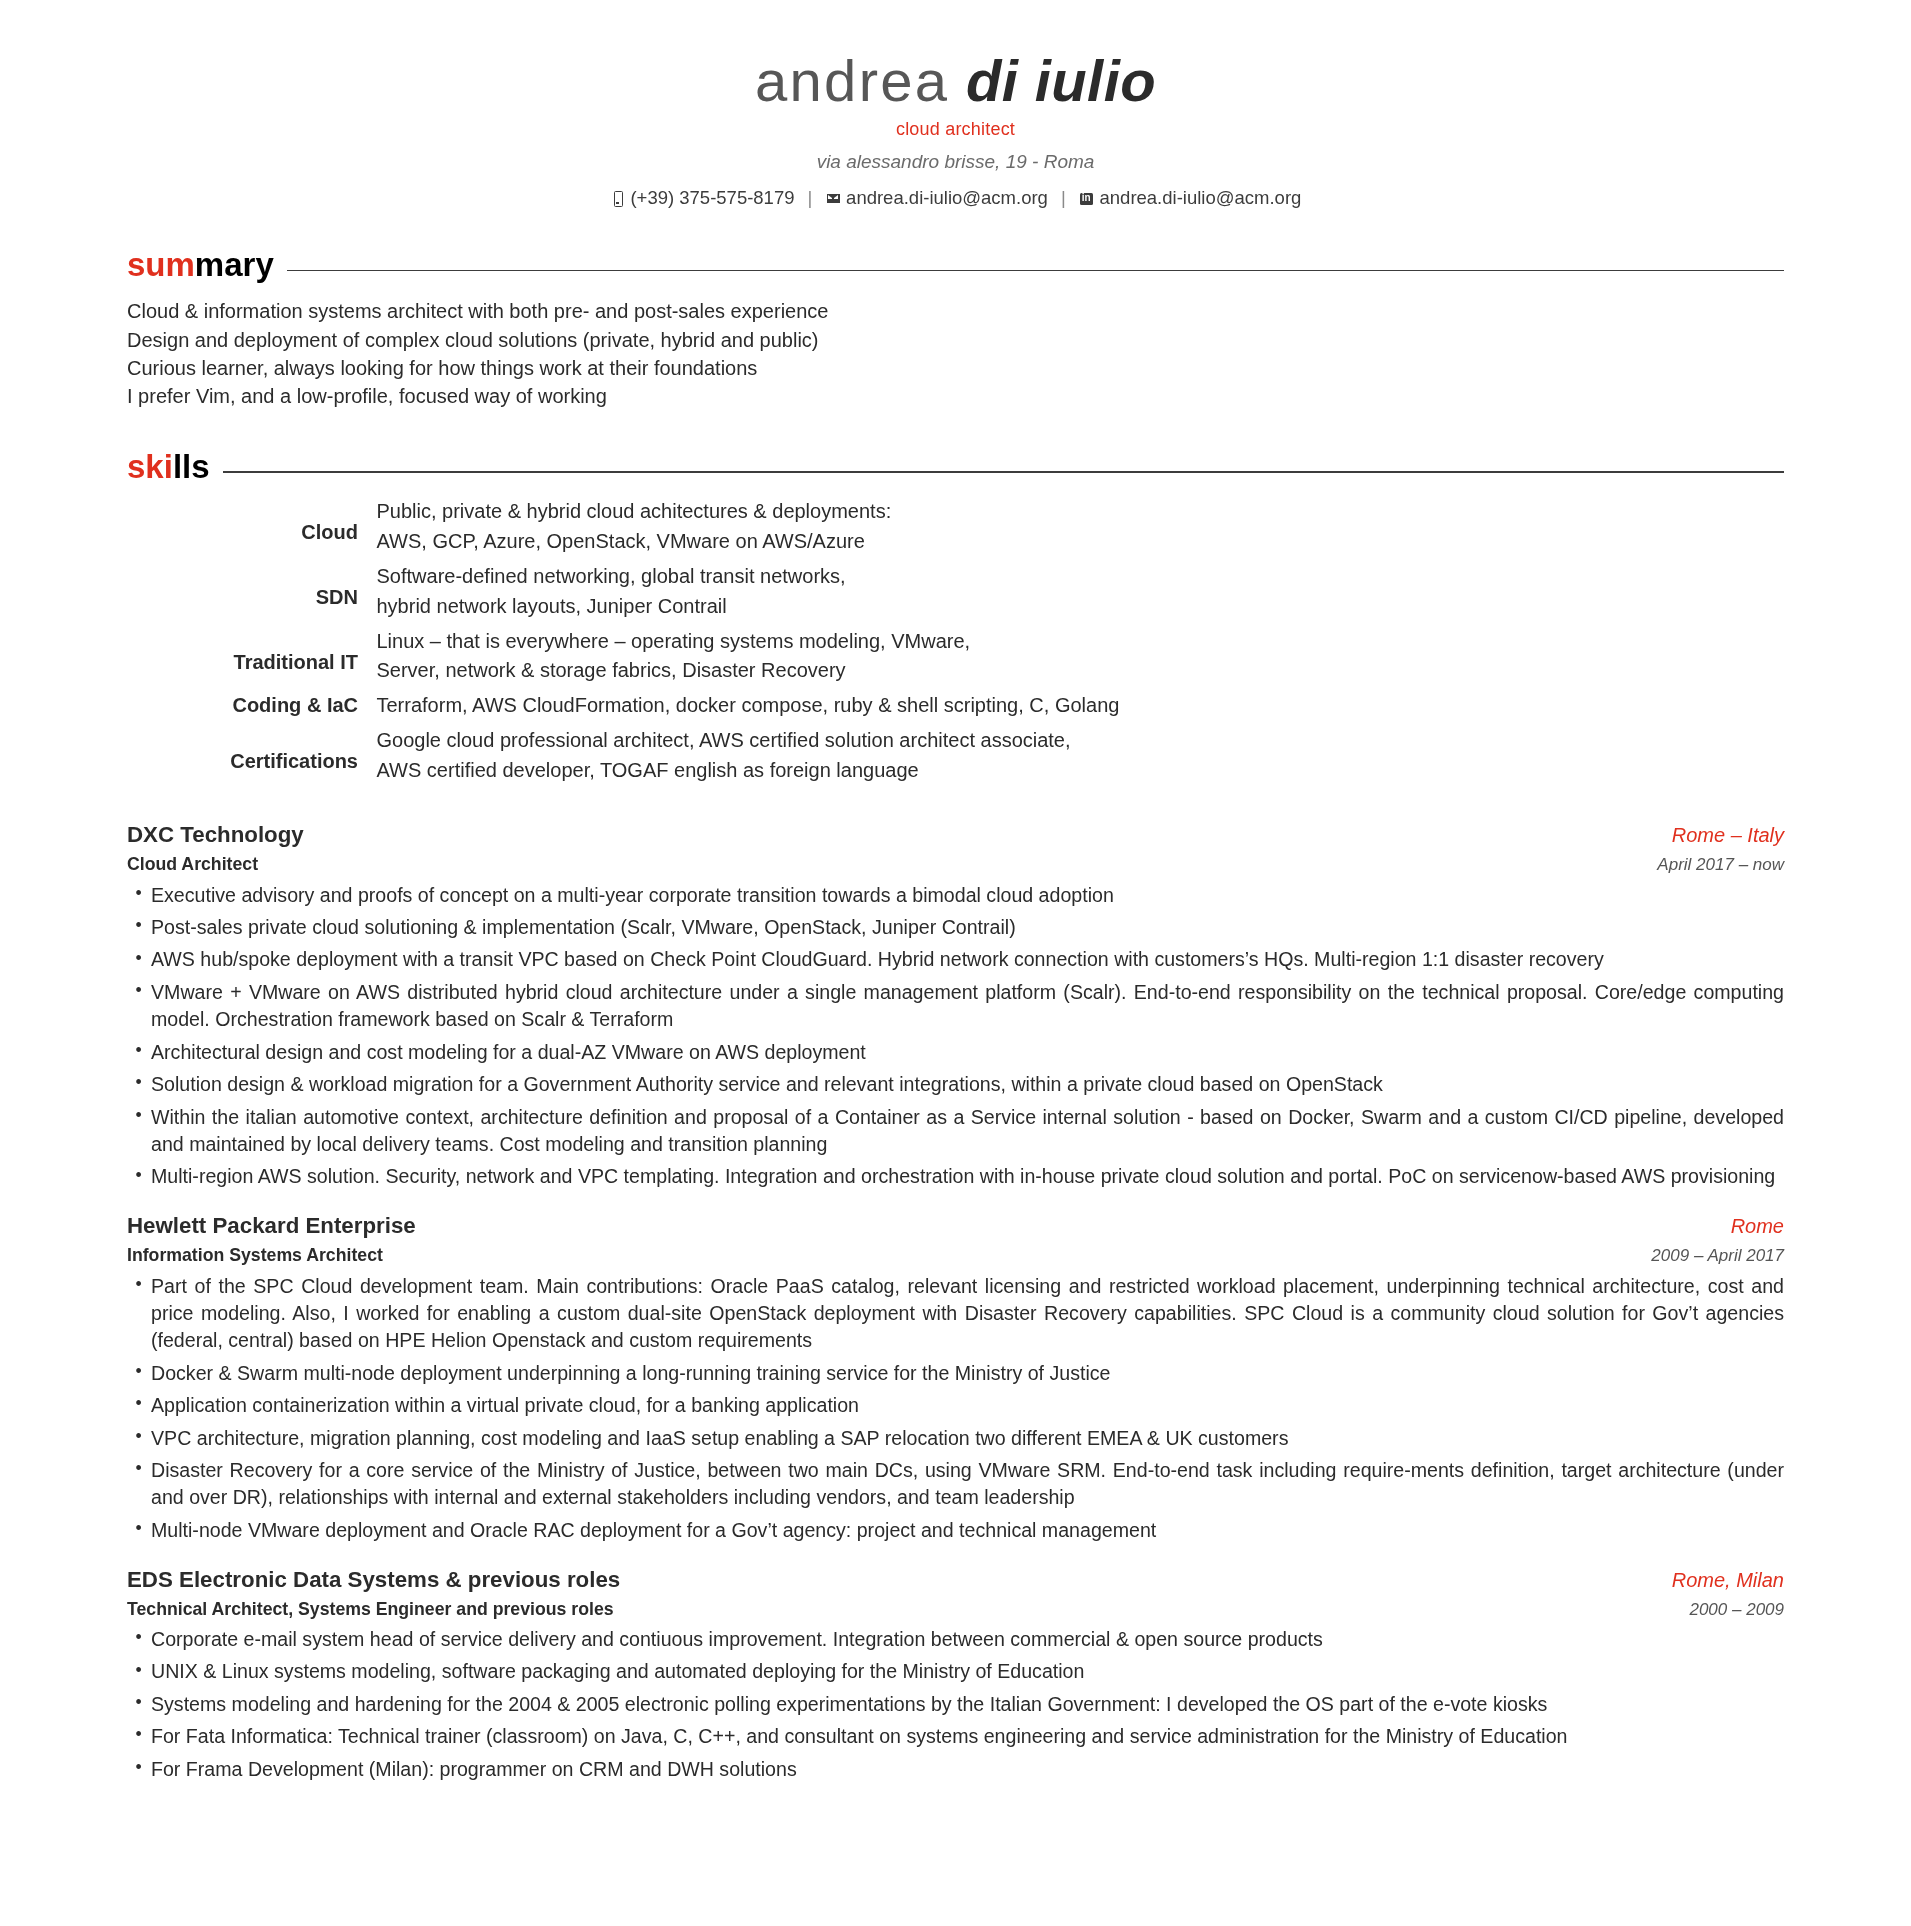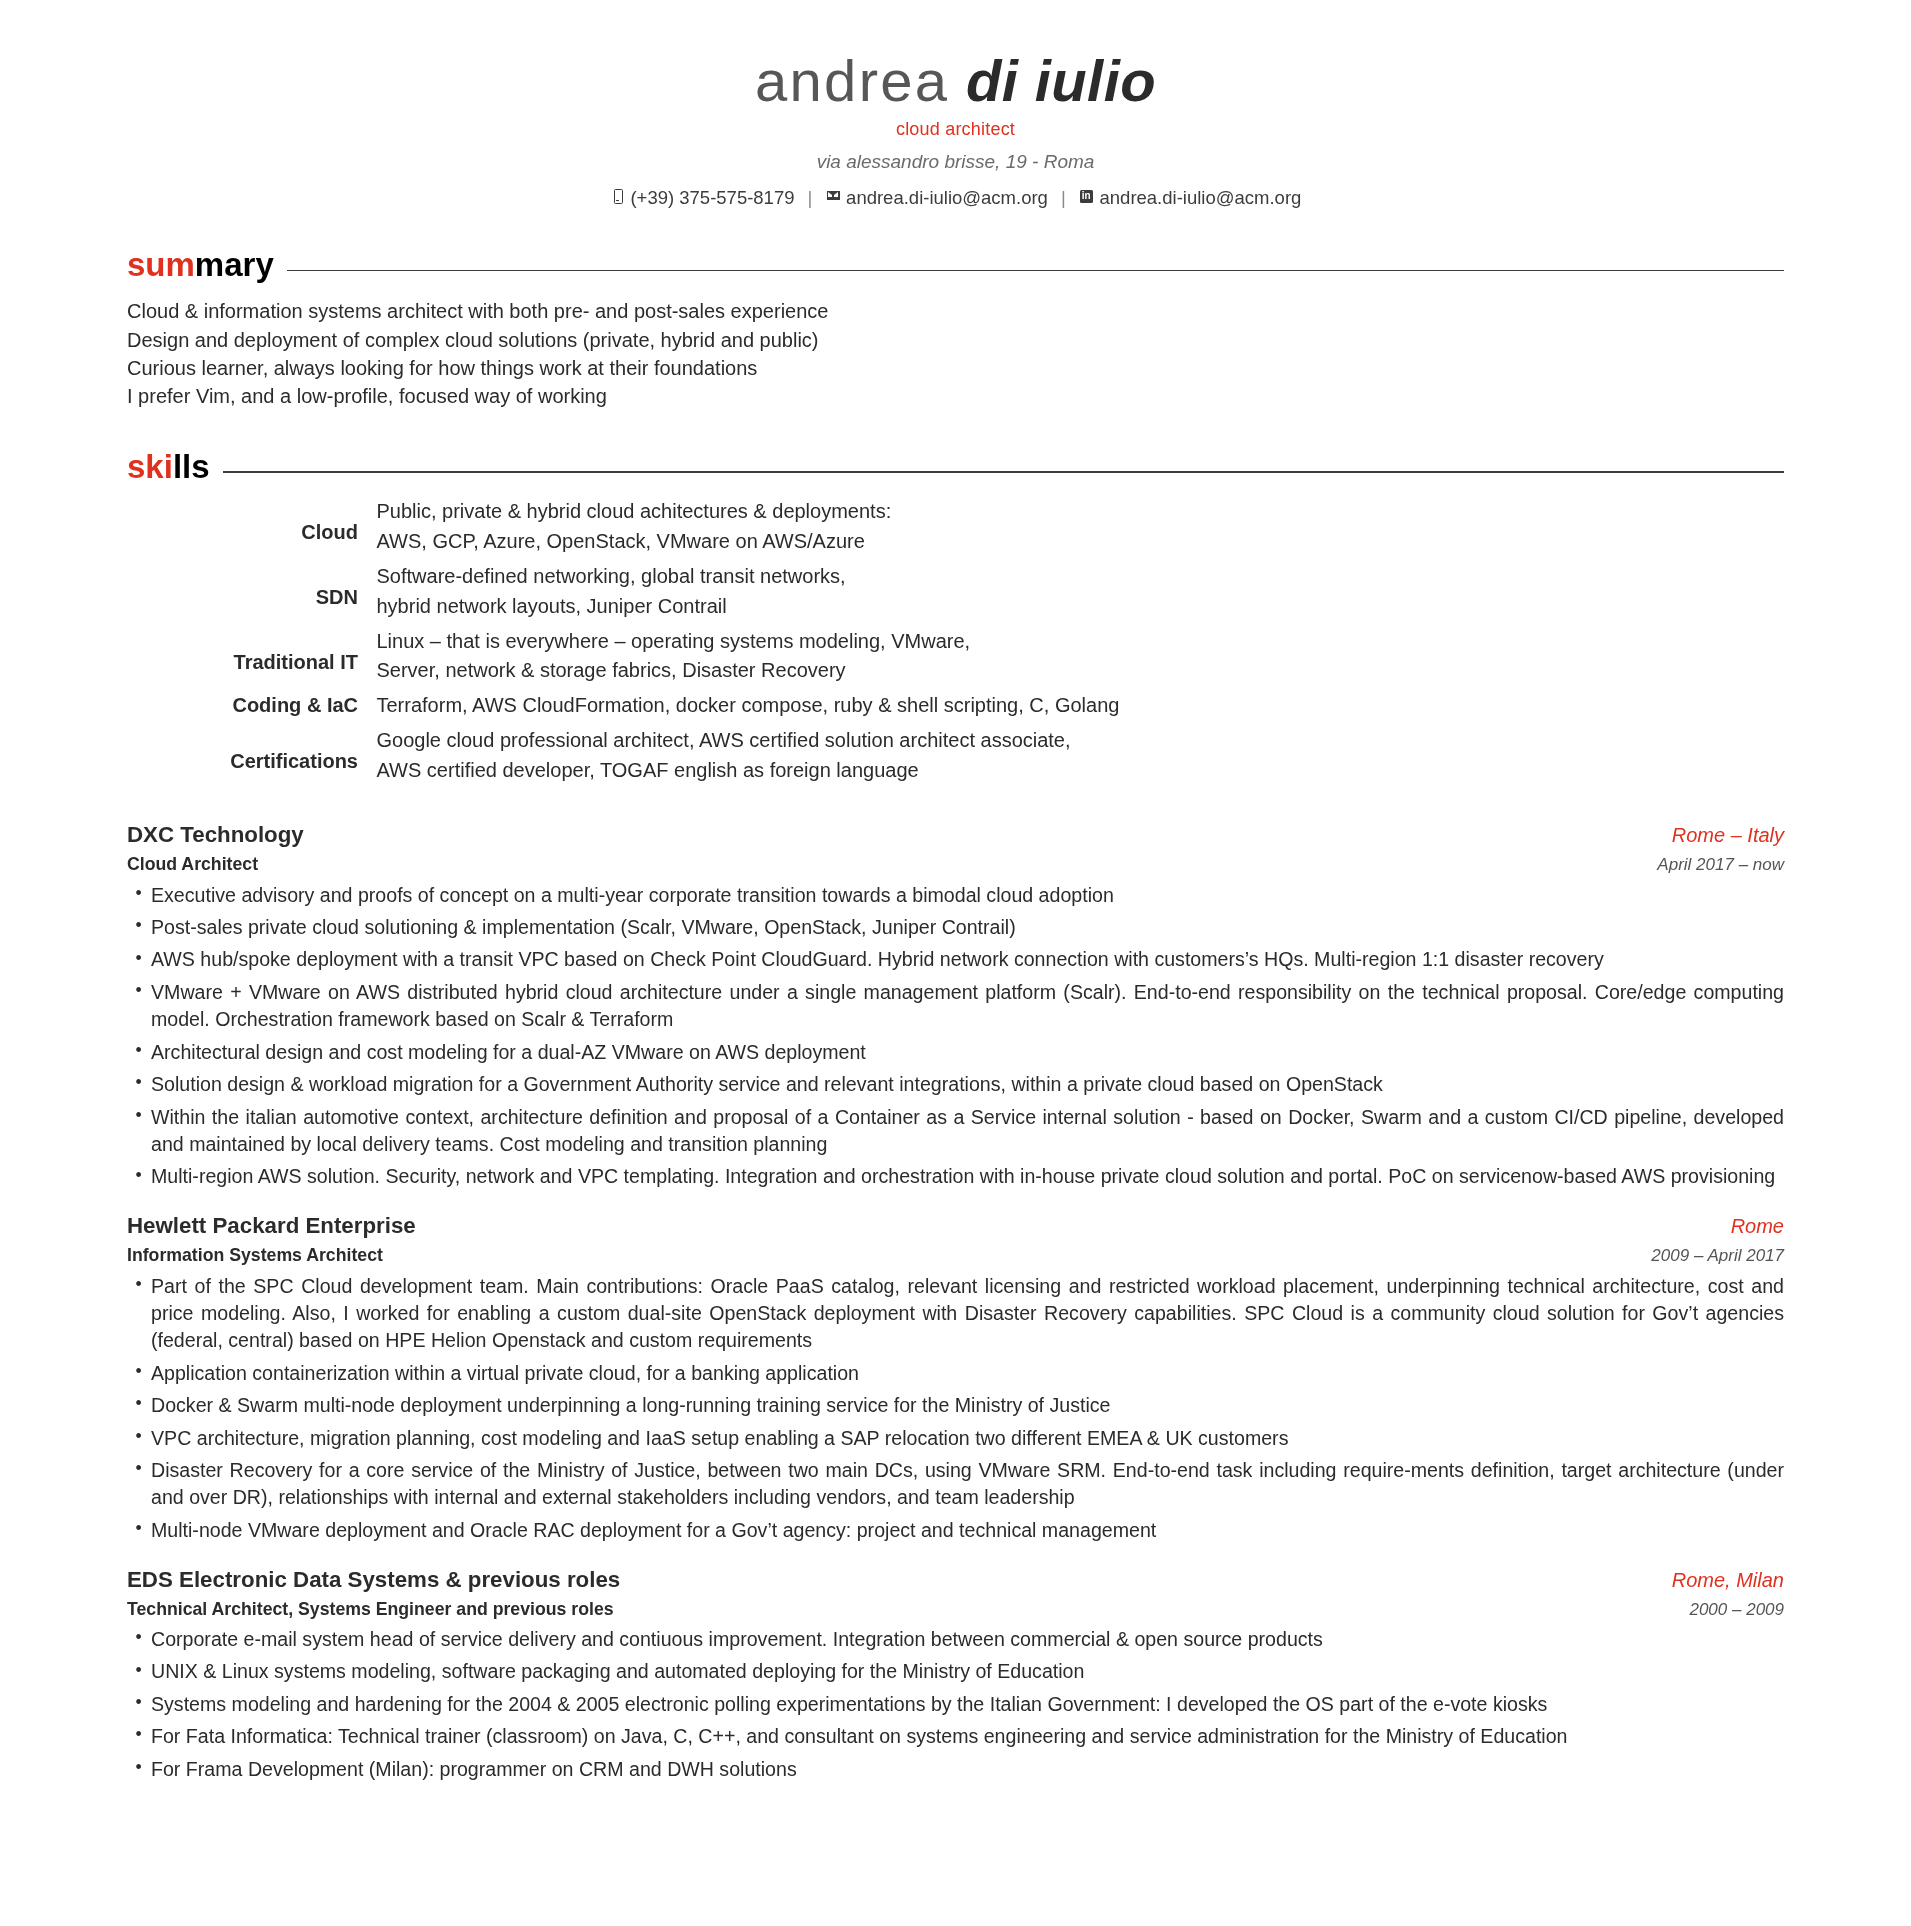--- a/index.html
+++ b/index.html
@@ -61,20 +61,21 @@
     justify-content: center;
     align-items: center;
     gap: 0px;
   }
   .contacts .sep {
     color: #8a8a8a;
     padding: 0 13px;
   }
   .contact-item {
     display: inline-flex;
+    align-items: center;
     gap: 5.4px;
     white-space: nowrap;
   }
   .ico {
     display: inline-block;
     width: 15.4px;
     height: 17px;
     position: relative;
     flex: 0 0 auto;
   }
@@ -403,22 +404,22 @@
       <div class="job-top">
         <div class="job-company">Hewlett Packard Enterprise</div>
         <div class="job-place">Rome</div>
       </div>
       <div class="job-sub">
         <div class="job-role">Information Systems Architect</div>
         <div class="job-dates">2009 – April 2017</div>
       </div>
       <ul class="bullets">
         <li>Part of the SPC Cloud development team. Main contributions: Oracle PaaS catalog, relevant licensing and restricted workload placement, underpinning technical architecture, cost and price modeling. Also, I worked for enabling a custom dual-site OpenStack deployment with Disaster Recovery capabilities. SPC Cloud is a community cloud solution for Gov’t agencies (federal, central) based on HPE Helion Openstack and custom requirements</li>
+        <li>Docker &amp; Swarm multi-node deployment underpinning a long-running training service for the Ministry of Justice</li>
         <li>Application containerization within a virtual private cloud, for a banking application</li>
-        <li>Docker &amp; Swarm multi-node deployment underpinning a long-running training service for the Ministry of Justice</li>
         <li>VPC architecture, migration planning, cost modeling and IaaS setup enabling a SAP relocation two different EMEA &amp; UK customers</li>
         <li>Disaster Recovery for a core service of the Ministry of Justice, between two main DCs, using VMware SRM. End-to-end task including require-ments definition, target architecture (under and over DR), relationships with internal and external stakeholders including vendors, and team leadership</li>
         <li>Multi-node VMware deployment and Oracle RAC deployment for a Gov’t agency: project and technical management</li>
       </ul>
     </div>
 
     <div class="job">
       <div class="job-top">
         <div class="job-company">EDS Electronic Data Systems &amp; previous roles</div>
         <div class="job-place">Rome, Milan</div>

